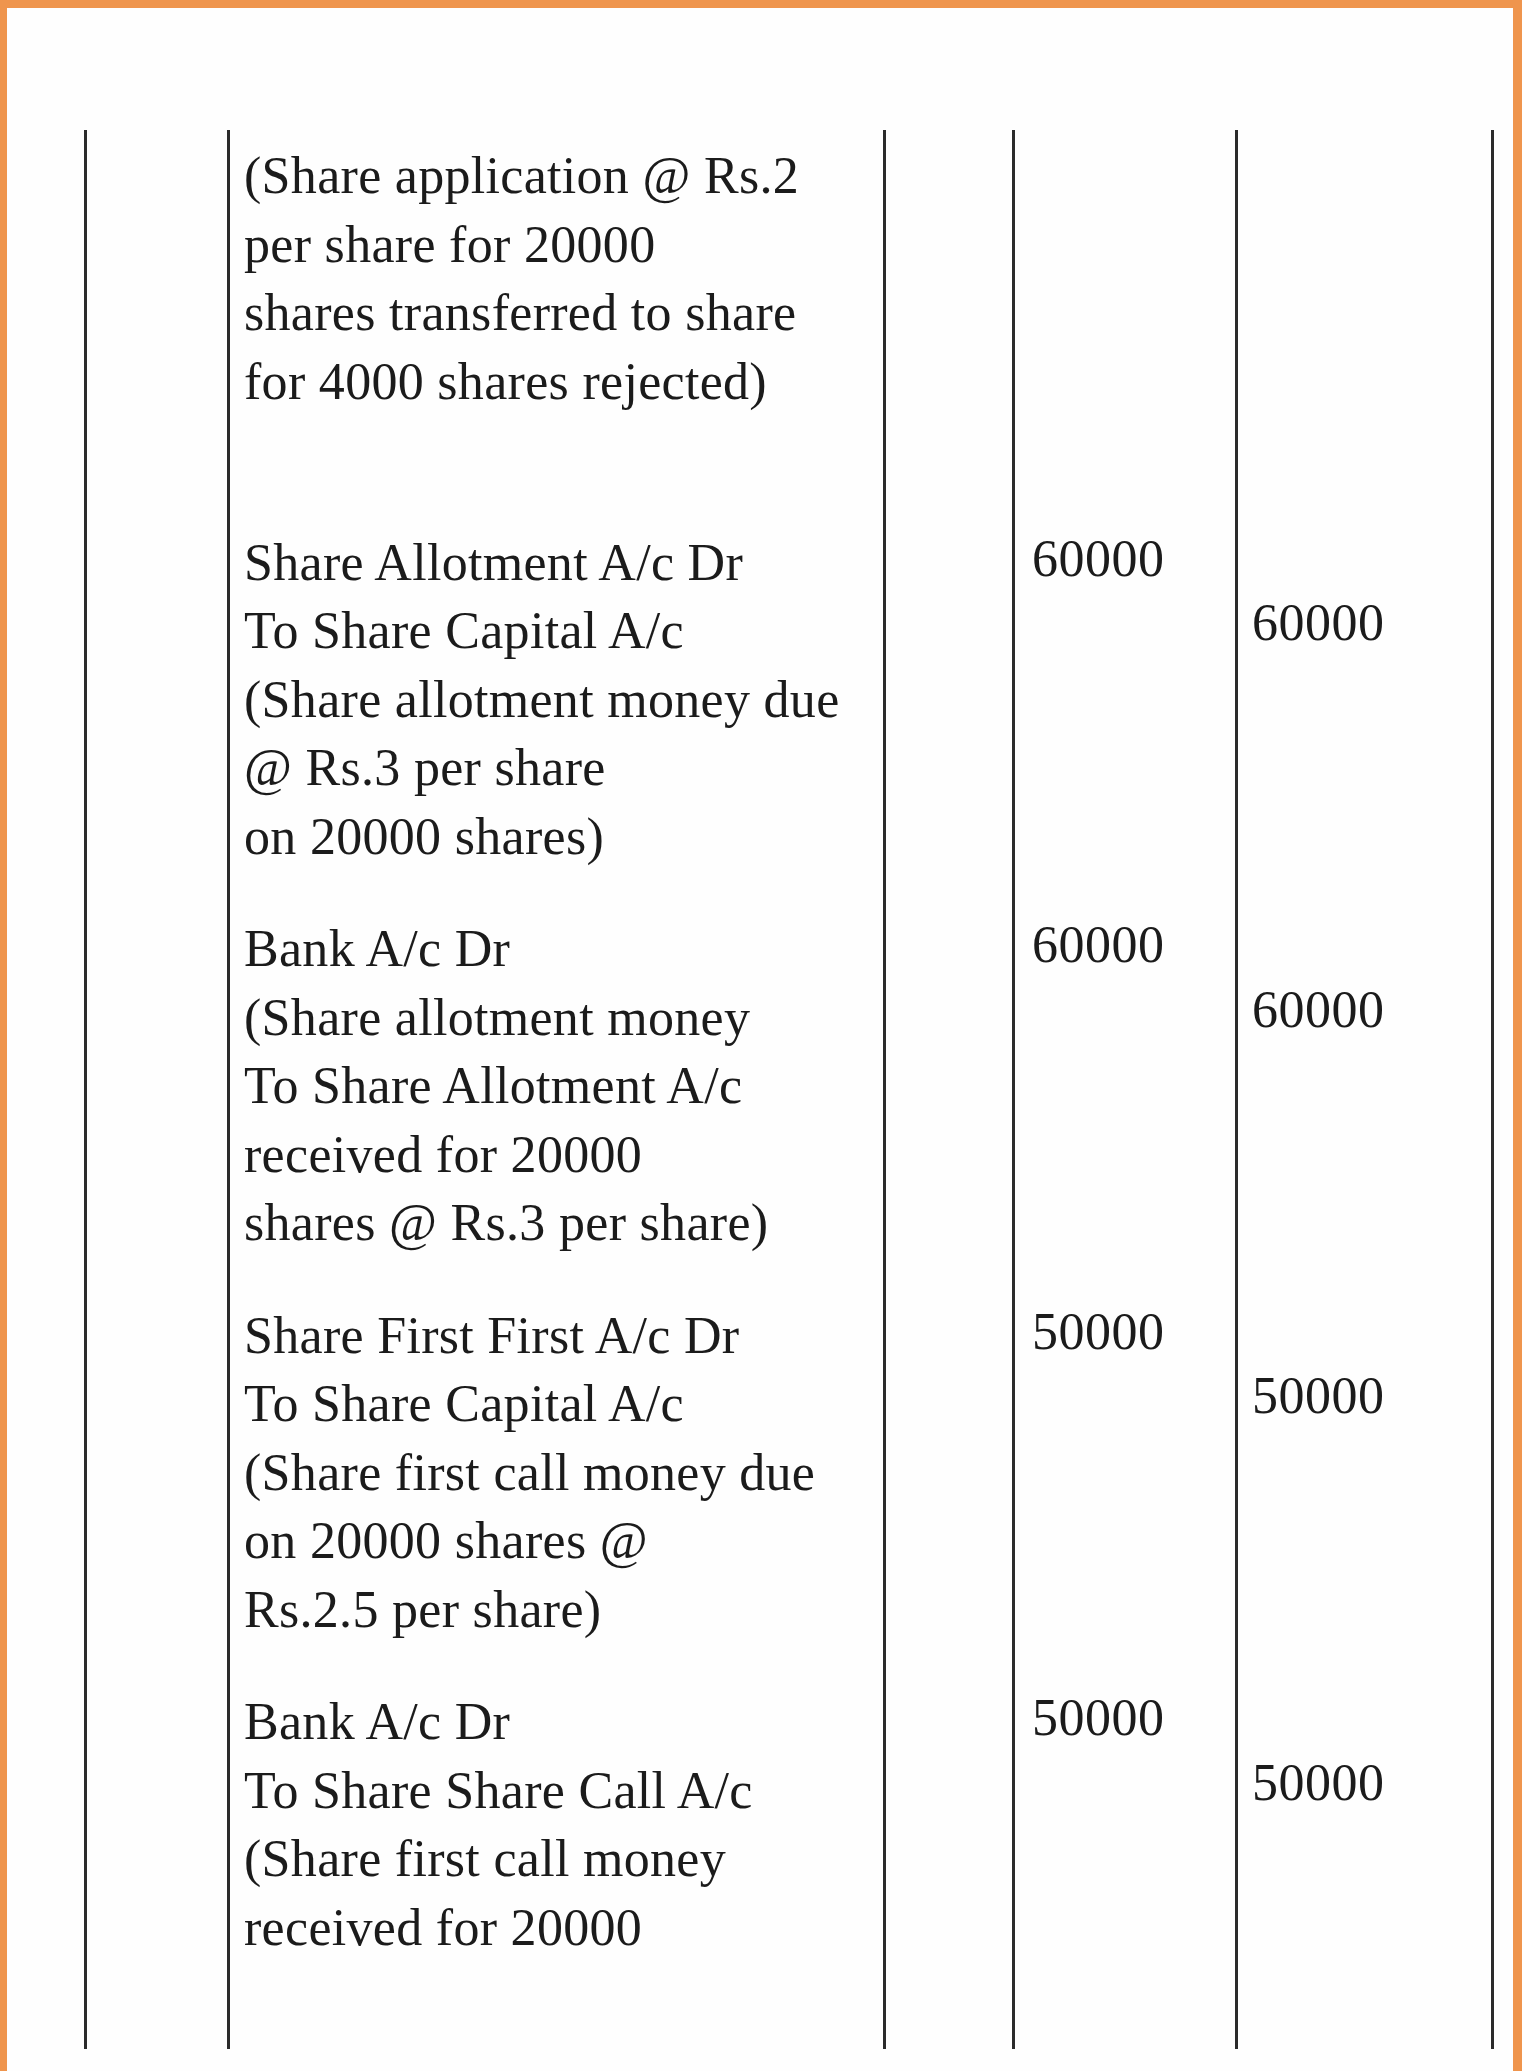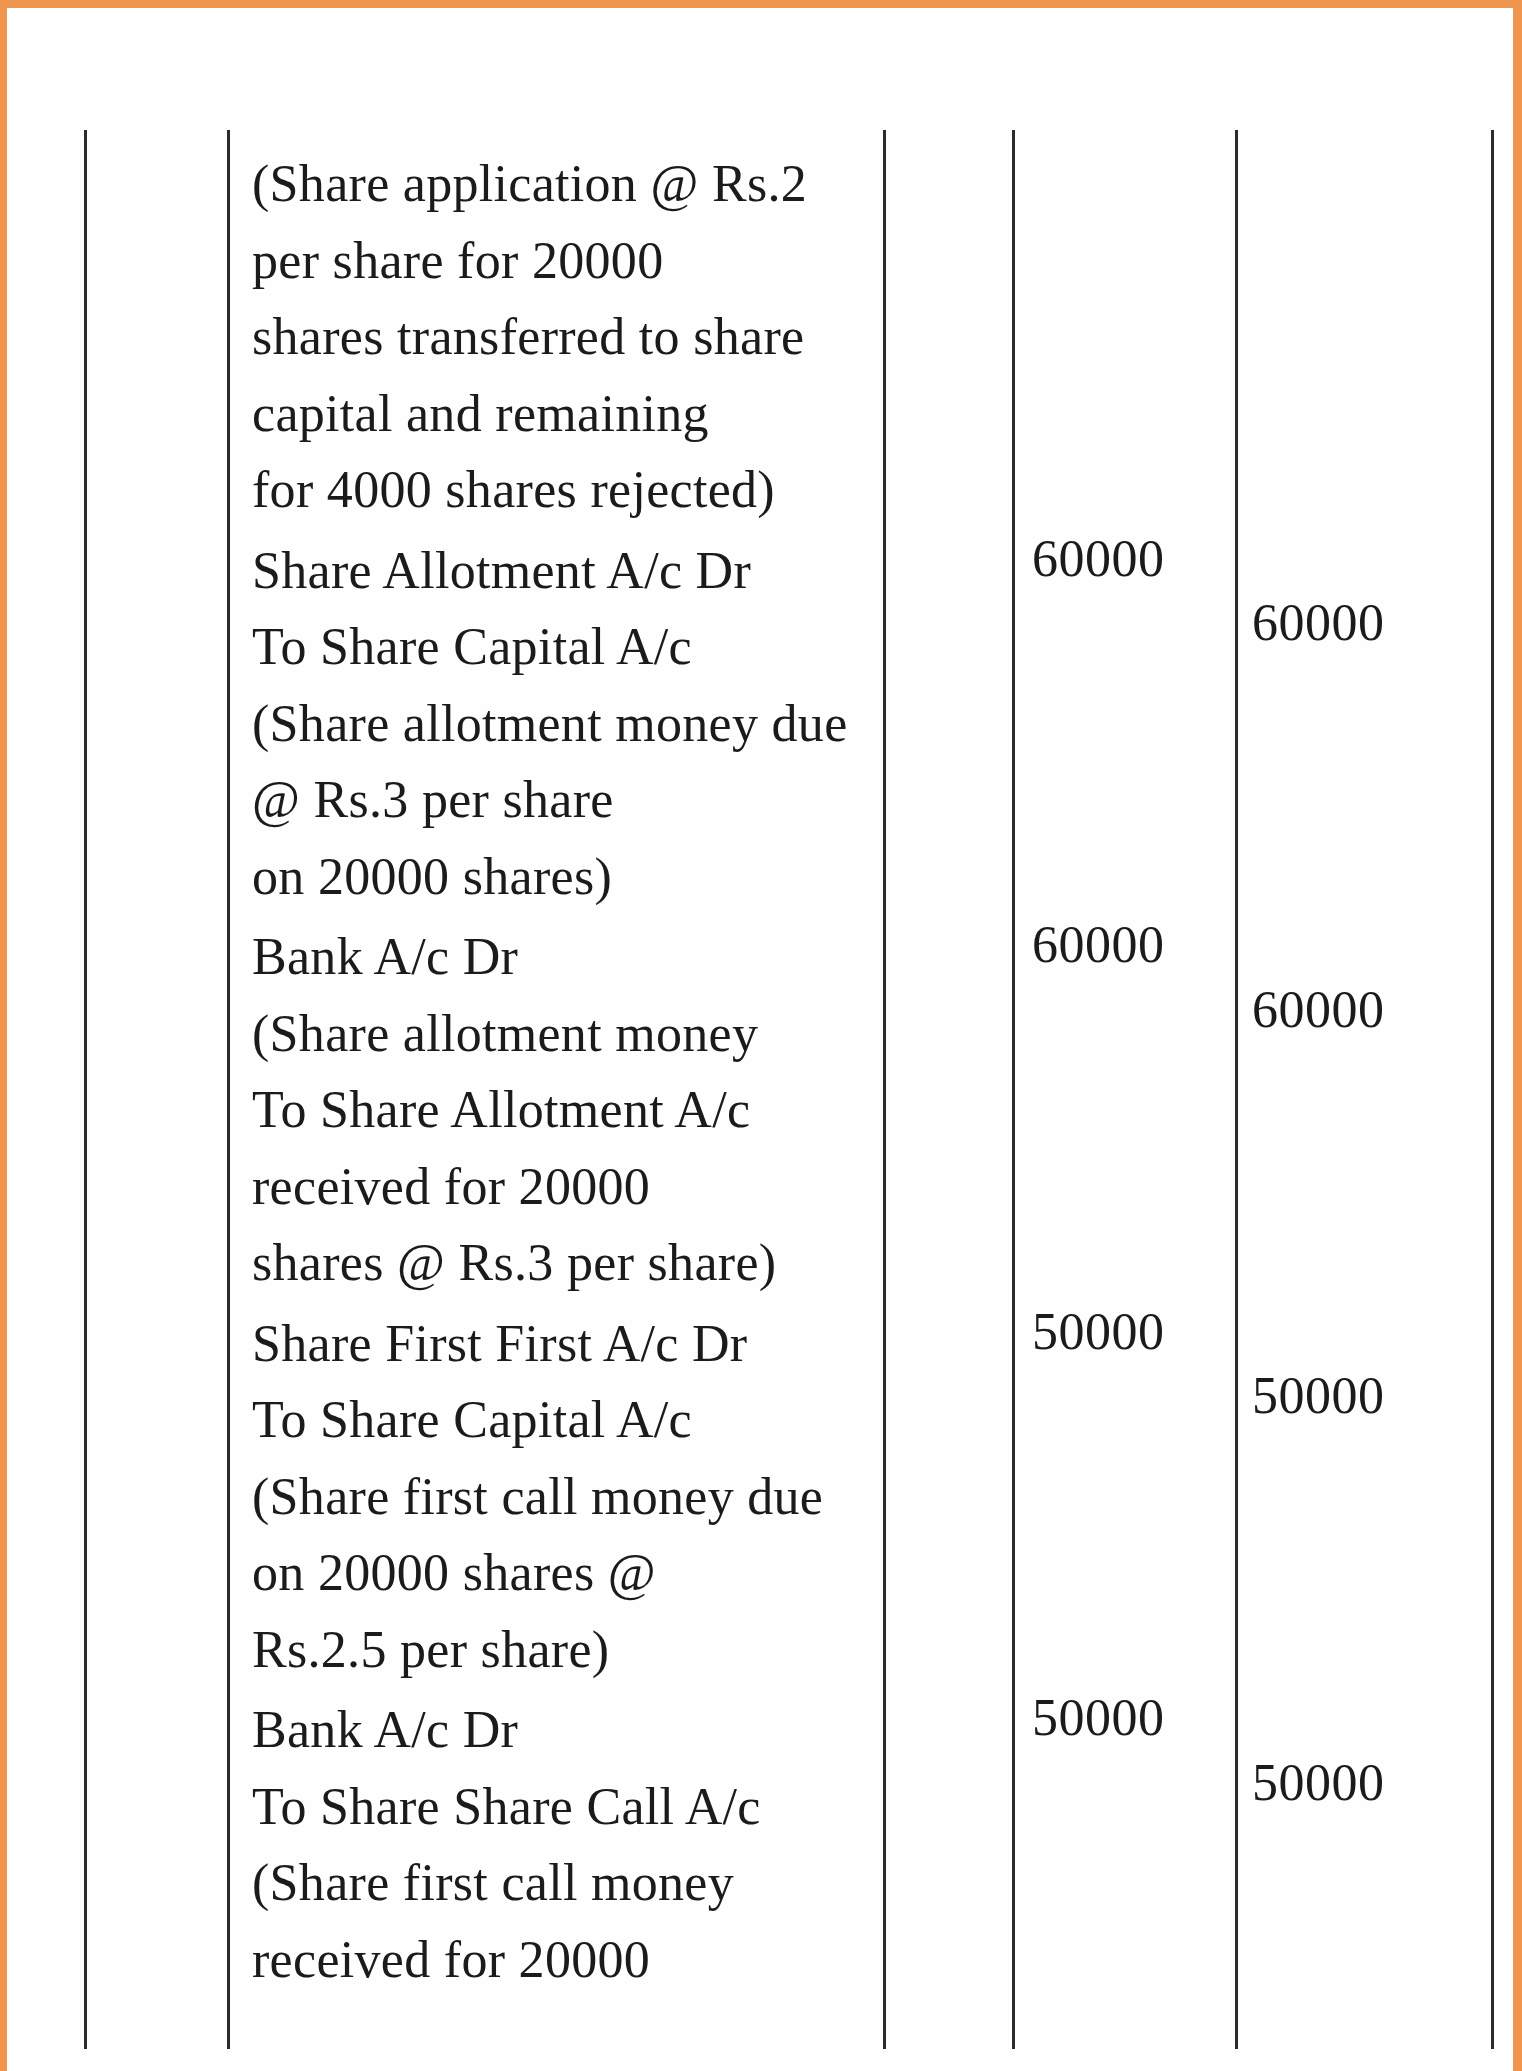--- a/index.html
+++ b/index.html
@@ -20,21 +20,21 @@
     width: 3px;
     background: #2b2b2b;
   }
   .entry { position: absolute; left: 0; width: 100%; }
   .entry-text {
     position: absolute;
     left: 240px;
     width: 650px;
   }
   .jline {
-    margin: 12px;
+    margin: 4px;
     font-size: 52px;
     line-height: 64.5px;
     white-space: nowrap;
     letter-spacing: 0.3px;
   }
   .amount {
     position: absolute;
     font-size: 52px;
     line-height: 64.5px;
     white-space: nowrap;
@@ -57,21 +57,20 @@
       <div class="col-line" style="left: 1012px; top: 130px; height: 1919px; background: rgb(43, 43, 43);"></div>
       <div class="col-line" style="left: 1235px; top: 130px; height: 1919px; background: rgb(43, 43, 43);"></div>
       <div class="col-line" style="left: 1491px; top: 130px; height: 1919px; background: rgb(43, 43, 43);"></div>
     </div>
   <div id="entries">
       <div class="entry" style="top: 140px;">
         <div class="entry-text">
           <p class="jline">(Share application @ Rs.2</p>
           <p class="jline">per share for 20000</p>
           <p class="jline">shares transferred to share</p>
-          <p class="jline">capital and remaining</p>
           <p class="jline">for 4000 shares rejected)</p>
         </div>
       </div>
       <div class="entry" style="top: 526.5px;">
         <div class="entry-text">
           <p class="jline">Share Allotment A/c Dr</p>
           <p class="jline">To Share Capital A/c</p>
           <p class="jline">(Share allotment money due</p>
           <p class="jline">@ Rs.3 per share</p>
           <p class="jline">on 20000 shares)</p>

